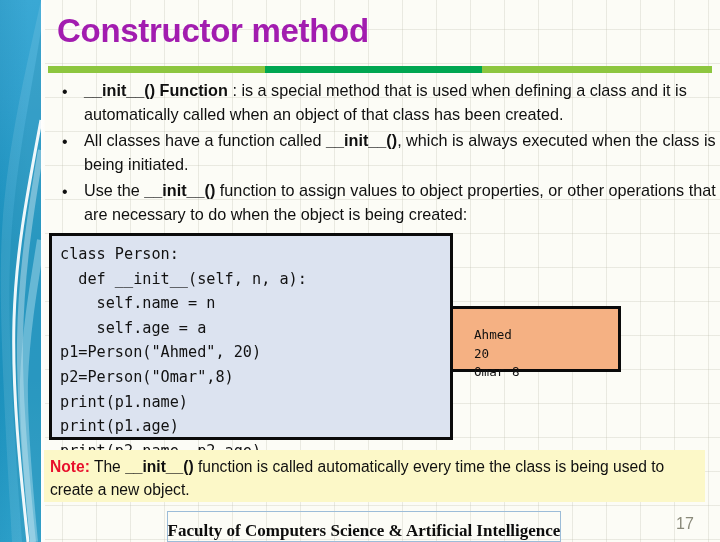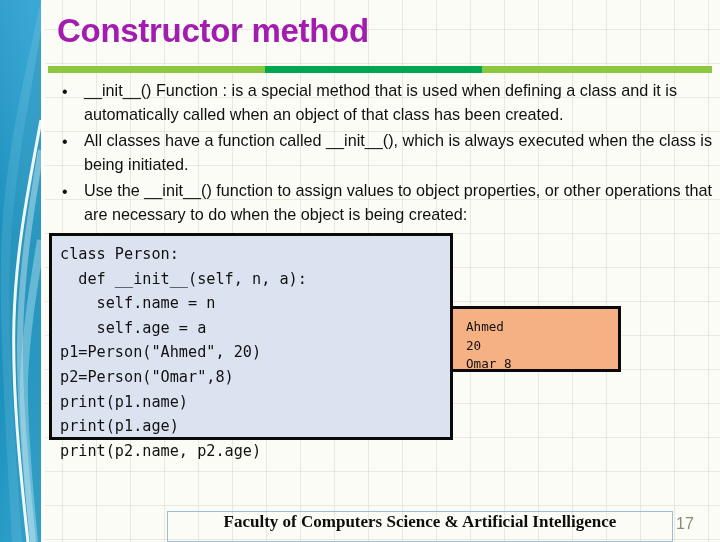--- a/index.html
+++ b/index.html
@@ -114,21 +114,21 @@
     color: #101010;
   }
   .bullet .dot {
     position: absolute;
     left: 6px;
     top: 1px;
     font-size: 16px;
     line-height: 23.5px;
     color: #101010;
   }
-  .bullet b { font-weight: normal; }
+  .bullet b { font-weight: bold; }
 
   
   .code-box {
     position: absolute;
     left: 49px;
     top: 233px;
     width: 404px;
     height: 207px;
     background: #dce3f0;
     border: 3px solid #0a0a0a;
@@ -150,21 +150,21 @@
     left: 450px;
     top: 306px;
     width: 171px;
     height: 66px;
     background: #f5b183;
     border: 3px solid #0a0a0a;
     box-sizing: border-box;
     padding: 5px 0 0 9px;
   }
   .output-box pre {
-    margin: 4px;
+    margin: 12px;
     font-family: "DejaVu Sans Mono", "Liberation Mono", monospace;
     font-size: 12.6px;
     line-height: 18.5px;
     color: #111111;
     white-space: pre;
   }
 
   
   .note-box {
     position: absolute;
@@ -183,27 +183,27 @@
     color: #e8112d;
     font-weight: bold;
   }
   .note-box b { font-weight: bold; }
 
   
   .footer-box {
     position: absolute;
     left: 167px;
     top: 511px;
-    width: 506px;
+    width: 394px;
     height: 31px;
     border: 1px solid #9cbcd8;
     box-sizing: border-box;
     background: transparent;
     display: flex;
-    align-items: flex-start;
+    align-items: flex-end;
     justify-content: center;
   }
   .footer-box .footer-text {
     font-family: "Liberation Serif", "DejaVu Serif", serif;
     font-size: 17px;
     font-weight: bold;
     color: #0d0d0d;
     white-space: nowrap;
   }
 
@@ -268,20 +268,23 @@
 print(p1.age)
 print(p2.name, p2.age)</pre>
   </div>
 
   <div class="output-box">
     <pre>Ahmed
 20
 Omar 8</pre>
   </div>
 
+  <div class="note-box">
+    <span class="note-label">Note:</span><span> The </span><b>__init__()</b><span> function is called automatically every time the class is being used to create a new object.</span>
+  </div>
 
   <div class="footer-box">
     <span class="footer-text">Faculty of Computers Science &amp; Artificial Intelligence</span>
   </div>
 
   <div class="page-num">17</div>
 
 </div>
 
 </body></html>

